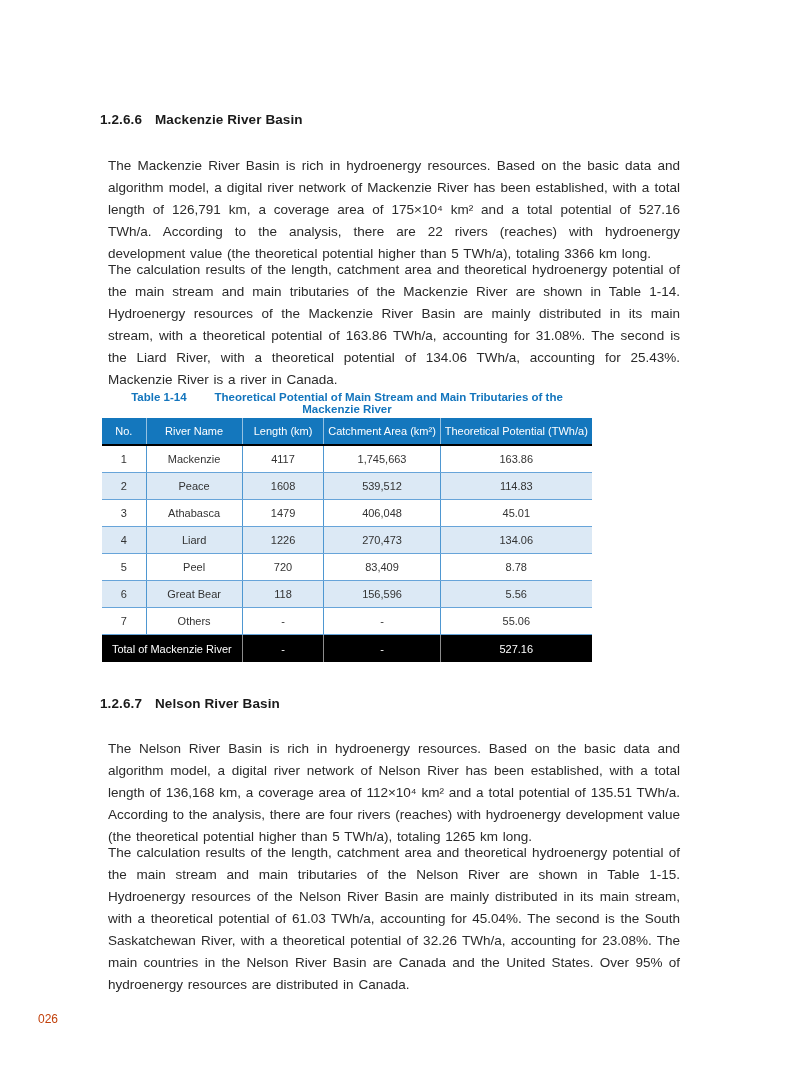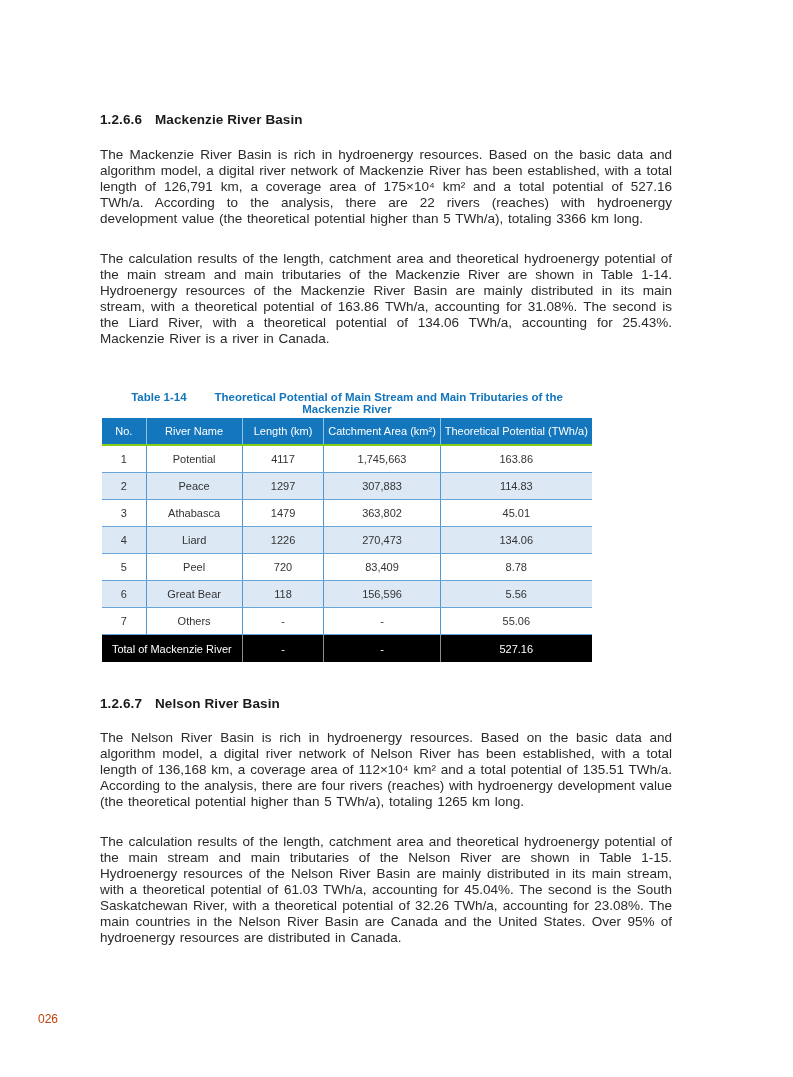--- a/index.html
+++ b/index.html
@@ -4,21 +4,21 @@
 <style>
   html,body{margin:0;padding:0;background:#ffffff;}
   .page{
     position:relative;width:793px;height:1077px;background:#ffffff;overflow:hidden;
     font-family:"Liberation Sans","DejaVu Sans",sans-serif;color:#262626;border-radius:22px;
   }
   .abs{position:absolute;left:100px;width:572px;}
   .heading{font-size:13.5px;font-weight:bold;color:#1a1a1a;letter-spacing:.1px;}
   .heading .hnum{margin-right:13px;}
   .para{
-    font-size:13.5px;line-height:16px;text-align:justify;margin:0;
+    font-size:13.5px;line-height:22px;text-align:justify;margin:8px;
     color:#2a2a2a;word-spacing:1px;
   }
   .tbl-caption{
     position:absolute;left:102px;width:490px;text-align:center;
     font-size:11.5px;font-weight:bold;color:#1375BD;
   }
   .tbl-caption .cap-label{margin-right:28px;}
   table.data{
     position:absolute;left:102px;width:490px;border-collapse:collapse;
     font-size:11px;table-layout:fixed;
@@ -31,21 +31,21 @@
   table.data th{
     background:#1477BD;color:#ffffff;font-weight:normal;height:26px;
     border-left:1px solid rgba(255,255,255,.55);padding:0 2px;
   }
   table.data th:first-child{border-left:none;}
   table.data td{
     text-align:center;height:26px;padding:0 2px;
     border-left:1px solid #4E97D1;border-bottom:1px solid #67A4D9;color:#333333;
   }
   table.data td:first-child{border-left:none;}
-  table.data thead th{border-bottom:2px solid #84cc16;margin-top:8px;}
+  table.data thead th{border-bottom:2px solid #000000;margin-top:8px;}
   table.data tbody tr:nth-child(even) td{background:#DCE9F5;}
   table.data tfoot td{
     background:#000000;color:#ffffff;border-bottom:none;
     border-left:1px solid rgba(255,255,255,.55);border-top:1px solid #ffffff;height:27px;
   }
   table.data tfoot td:first-child{border-left:none;}
   .pagenum{position:absolute;left:38px;top:1012px;font-size:12px;color:#c2410c;}
 </style>
 </head>
 <body>
@@ -77,37 +77,37 @@
         <th>No.</th>
         <th>River Name</th>
         <th>Length (km)</th>
         <th>Catchment Area (km²)</th>
         <th>Theoretical Potential (TWh/a)</th>
       </tr>
     </thead>
     <tbody>
       <tr>
         <td>1</td>
-        <td>Potential</td>
+        <td>Mackenzie</td>
         <td>4117</td>
         <td>1,745,663</td>
         <td>163.86</td>
       </tr>
       <tr>
         <td>2</td>
         <td>Peace</td>
-        <td>1297</td>
-        <td>307,883</td>
+        <td>1608</td>
+        <td>539,512</td>
         <td>114.83</td>
       </tr>
       <tr>
         <td>3</td>
         <td>Athabasca</td>
         <td>1479</td>
-        <td>363,802</td>
+        <td>406,048</td>
         <td>45.01</td>
       </tr>
       <tr>
         <td>4</td>
         <td>Liard</td>
         <td>1226</td>
         <td>270,473</td>
         <td>134.06</td>
       </tr>
       <tr>

